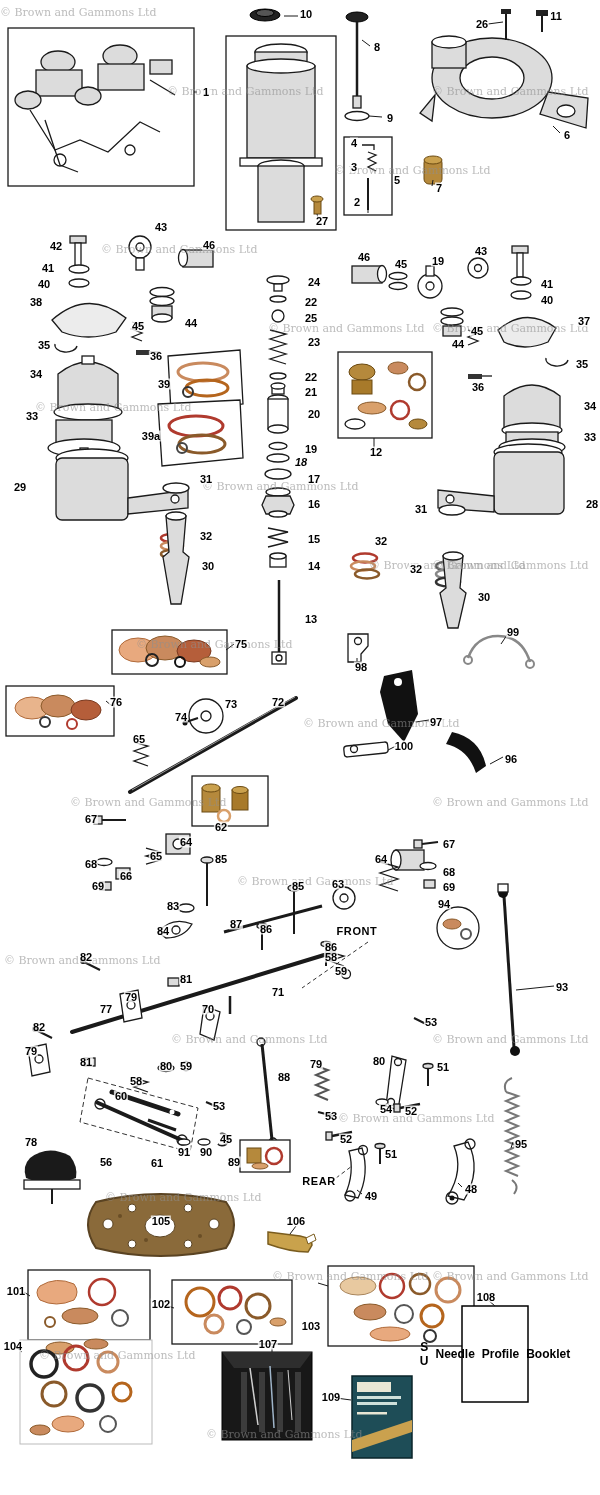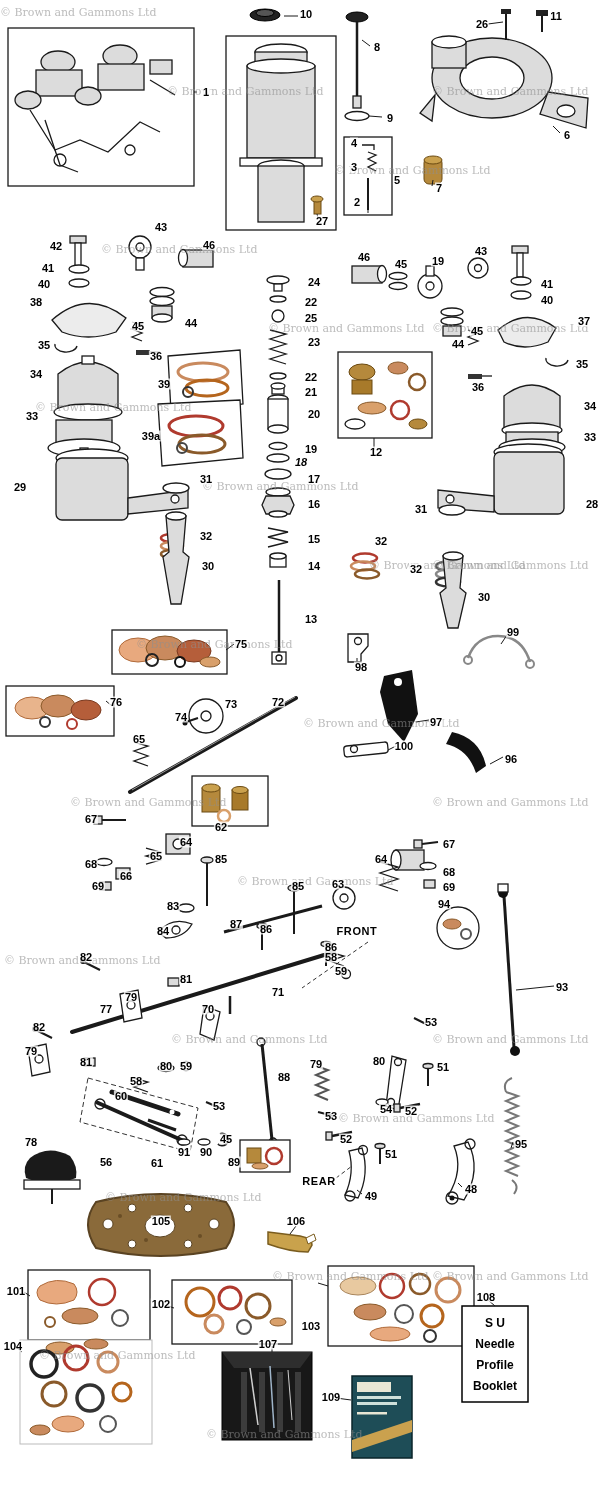--- a/index.html
+++ b/index.html
@@ -11,21 +11,21 @@
   .layer{position:absolute;left:0;top:0;width:600px;height:1495px;pointer-events:none;}
   .wm-layer{z-index:5;}
   .callout-layer{z-index:30;}
   .wm{position:absolute;font-family:"DejaVu Serif",serif;font-size:11px;
       color:#8f8f8f;opacity:.6;white-space:nowrap;}
   .callout{position:absolute;transform:translate(-50%,-50%);font-weight:700;
       font-size:11px;color:#000;line-height:1;background:rgba(255,255,255,.78);
       padding:0 1px;}
   .callout.word{font-size:11px;letter-spacing:.6px;}
   .booklet-card-text{position:absolute;left:463px;top:1308px;width:64px;height:92px;
-      display:flex;flex-direction:column;justify-content:center;align-items:center;
+      display:flex;flex-direction:row;justify-content:center;align-items:center;
       gap:7px;font-size:12px;font-weight:700;text-align:center;z-index:20;}
   
   .s{stroke:#1a1a1a;stroke-width:1.3;fill:none;}
   .sf{stroke:#1a1a1a;stroke-width:1.3;fill:#ffffff;}
   .sd{stroke:#1a1a1a;stroke-width:1.3;fill:#dcdcdc;}
 </style>
 </head>
 <body>
 
 <div class="stage">

